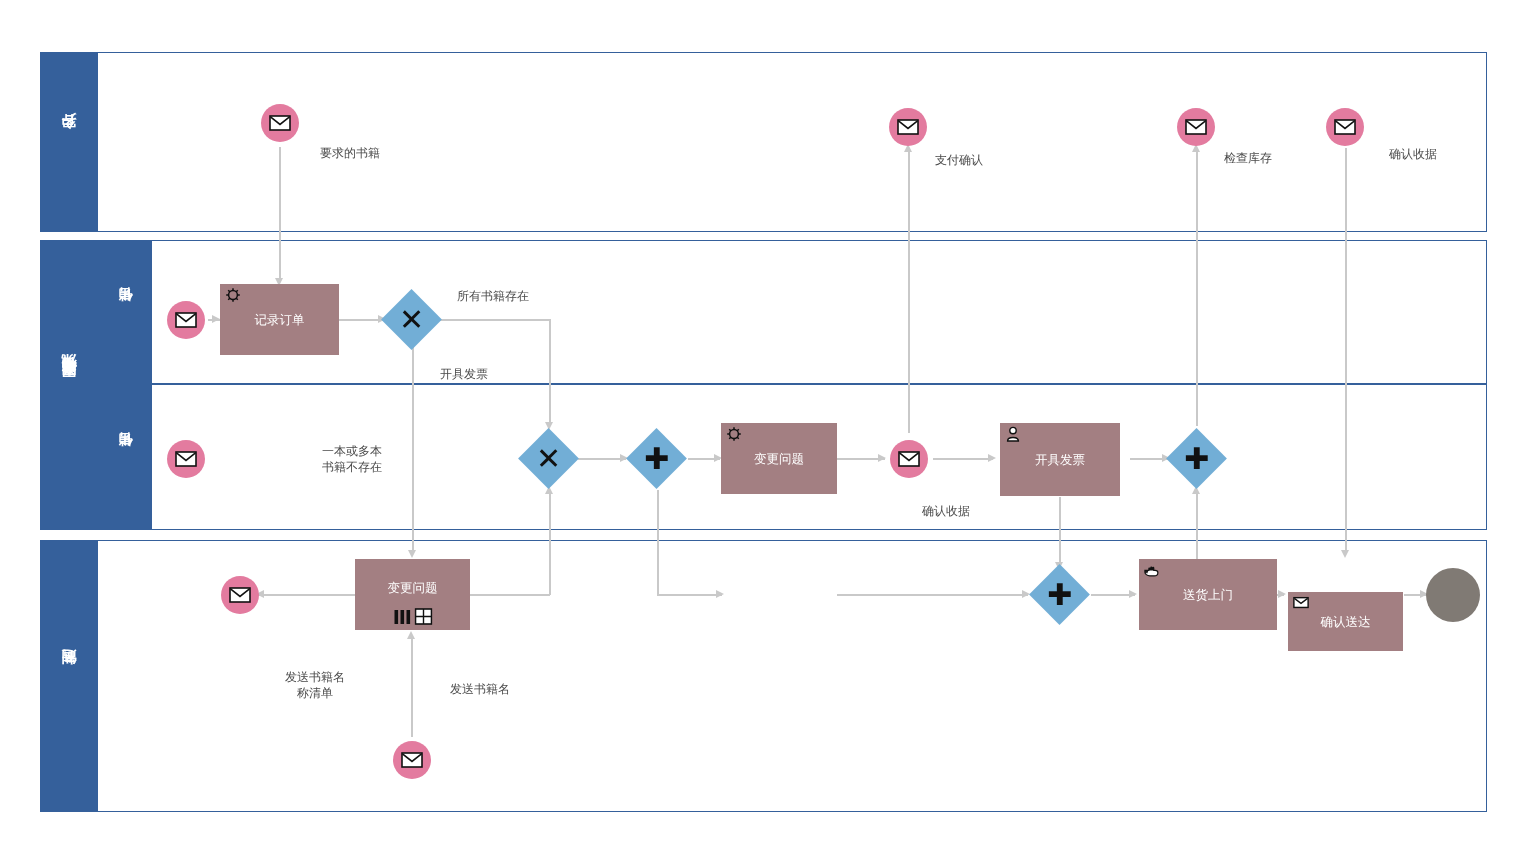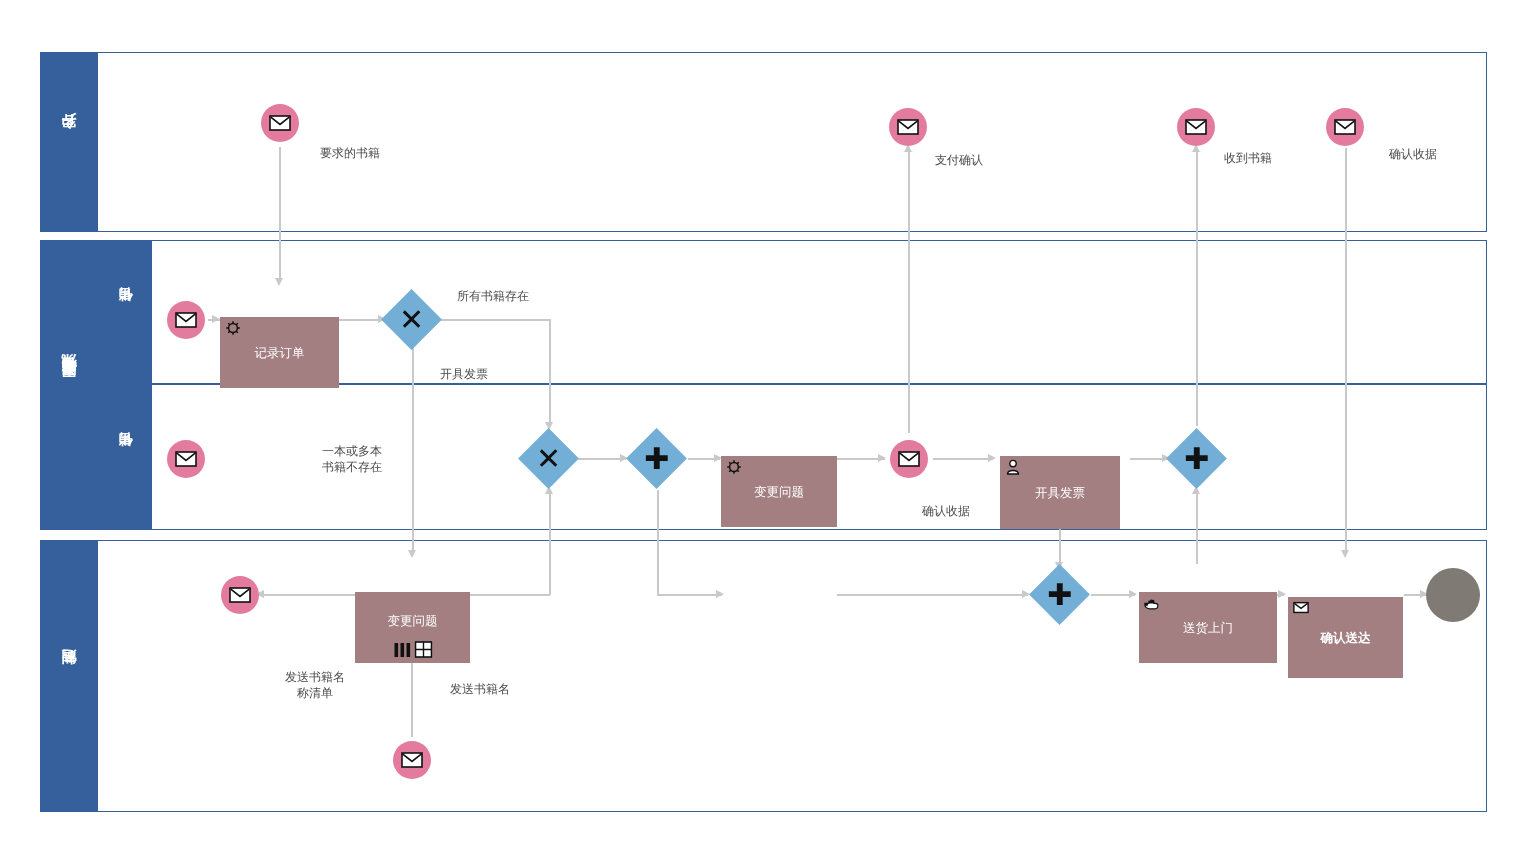--- a/index.html
+++ b/index.html
@@ -13,21 +13,21 @@
   .pool-header span{color:#ffffff;font-size:15px;font-weight:bold;letter-spacing:1px;
         writing-mode:vertical-rl;transform:rotate(180deg);white-space:nowrap;}
   .lane-header{position:absolute;box-sizing:border-box;background:#35609b;
         display:flex;align-items:center;justify-content:center;}
   .lane-header span{color:#ffffff;font-size:14px;font-weight:bold;letter-spacing:1px;
         writing-mode:vertical-rl;transform:rotate(180deg);white-space:nowrap;}
   .lane-divider{position:absolute;height:1.5px;background:#35609b;}
 
   
   .task{position:absolute;box-sizing:border-box;background:#a37f82;
-        display:flex;align-items:center;justify-content:center;margin-top:33px;}
+        display:flex;align-items:center;justify-content:center;}
   .task .tlabel{color:#ffffff;font-size:12.5px;text-align:center;line-height:1.25;}
   .task .marker-tl{position:absolute;left:5px;top:3px;width:16px;height:16px;}
   .task .marker-bc{position:absolute;left:50%;transform:translateX(-50%);bottom:5px;
         display:flex;align-items:center;gap:3px;}
 
   .event{position:absolute;border-radius:50%;background:#e37b9f;
         display:flex;align-items:center;justify-content:center;}
   .event svg{display:block;}
   .end-event{position:absolute;border-radius:50%;background:#807a74;}
 
@@ -163,21 +163,21 @@
       </svg>
   </div>
   <div class="flowlabel" style="left:935px;top:152px;">支付确认</div>
 
   <div class="event" style="left:1177px;top:108px;width:38px;height:38px;">
     <svg width="22" height="16" viewBox="0 0 22 16">
         <rect x="1" y="1" width="20" height="14" fill="#ffffff" stroke="#111" stroke-width="1.6"></rect>
         <path d="M1.5 1.8 L11 9.4 L20.5 1.8" fill="none" stroke="#111" stroke-width="1.6"></path>
       </svg>
   </div>
-  <div class="flowlabel" style="left:1224px;top:150px;">收到书籍</div>
+  <div class="flowlabel" style="left:1224px;top:150px;">检查库存</div>
 
   <div class="event" style="left:1326px;top:108px;width:38px;height:38px;">
     <svg width="22" height="16" viewBox="0 0 22 16">
         <rect x="1" y="1" width="20" height="14" fill="#ffffff" stroke="#111" stroke-width="1.6"></rect>
         <path d="M1.5 1.8 L11 9.4 L20.5 1.8" fill="none" stroke="#111" stroke-width="1.6"></path>
       </svg>
   </div>
   <div class="flowlabel" style="left:1389px;top:146px;">确认收据</div>
 
   <div class="event" style="left:167px;top:301px;width:38px;height:38px;">
@@ -311,21 +311,21 @@
 
   <div class="task" style="left:1139px;top:559px;width:138px;height:71px;">
     <svg class="marker-tl" viewBox="0 0 18 16">
       <path d="M1 8.4 L5.4 8.4 L5.4 6.6 C5.4 5.4 6.6 5.4 6.6 6.6 L6.6 8 L7.6 8 L7.6 5.6 C7.6 4.4 8.8 4.4 8.8 5.6 L8.8 8 L9.8 8 L9.8 6 C9.8 4.8 11 4.8 11 6 L11 8.4 L12.6 8.4 C14.6 8.4 15.6 9.6 15.6 11 C15.6 13 13.8 14.6 11.4 14.6 L6.6 14.6 C3.4 14.6 1 12.4 1 10.2 Z" fill="#ffffff" stroke="#111" stroke-width="1.3"></path>
       <line x1="1" y1="9.6" x2="4.6" y2="9.6" stroke="#111" stroke-width="1.2"></line>
       <line x1="1" y1="11" x2="4.2" y2="11" stroke="#111" stroke-width="1.2"></line>
     </svg>
     <span class="tlabel">送货上门</span>
   </div>
 
-  <div class="task" style="left:1288px;top:564px;width:115px;height:81px;font-weight:bold;">
+  <div class="task" style="left:1288px;top:592px;width:115px;height:59px;">
     <svg class="marker-tl" viewBox="0 0 18 14">
       <rect x="1" y="1" width="16" height="11" fill="#ffffff" stroke="#111" stroke-width="1.6"></rect>
       <path d="M1.5 1.8 L9 7.4 L16.5 1.8" fill="none" stroke="#111" stroke-width="1.5"></path>
     </svg>
     <span class="tlabel">确认送达</span>
   </div>
 
 </div>
 
 </body></html>

